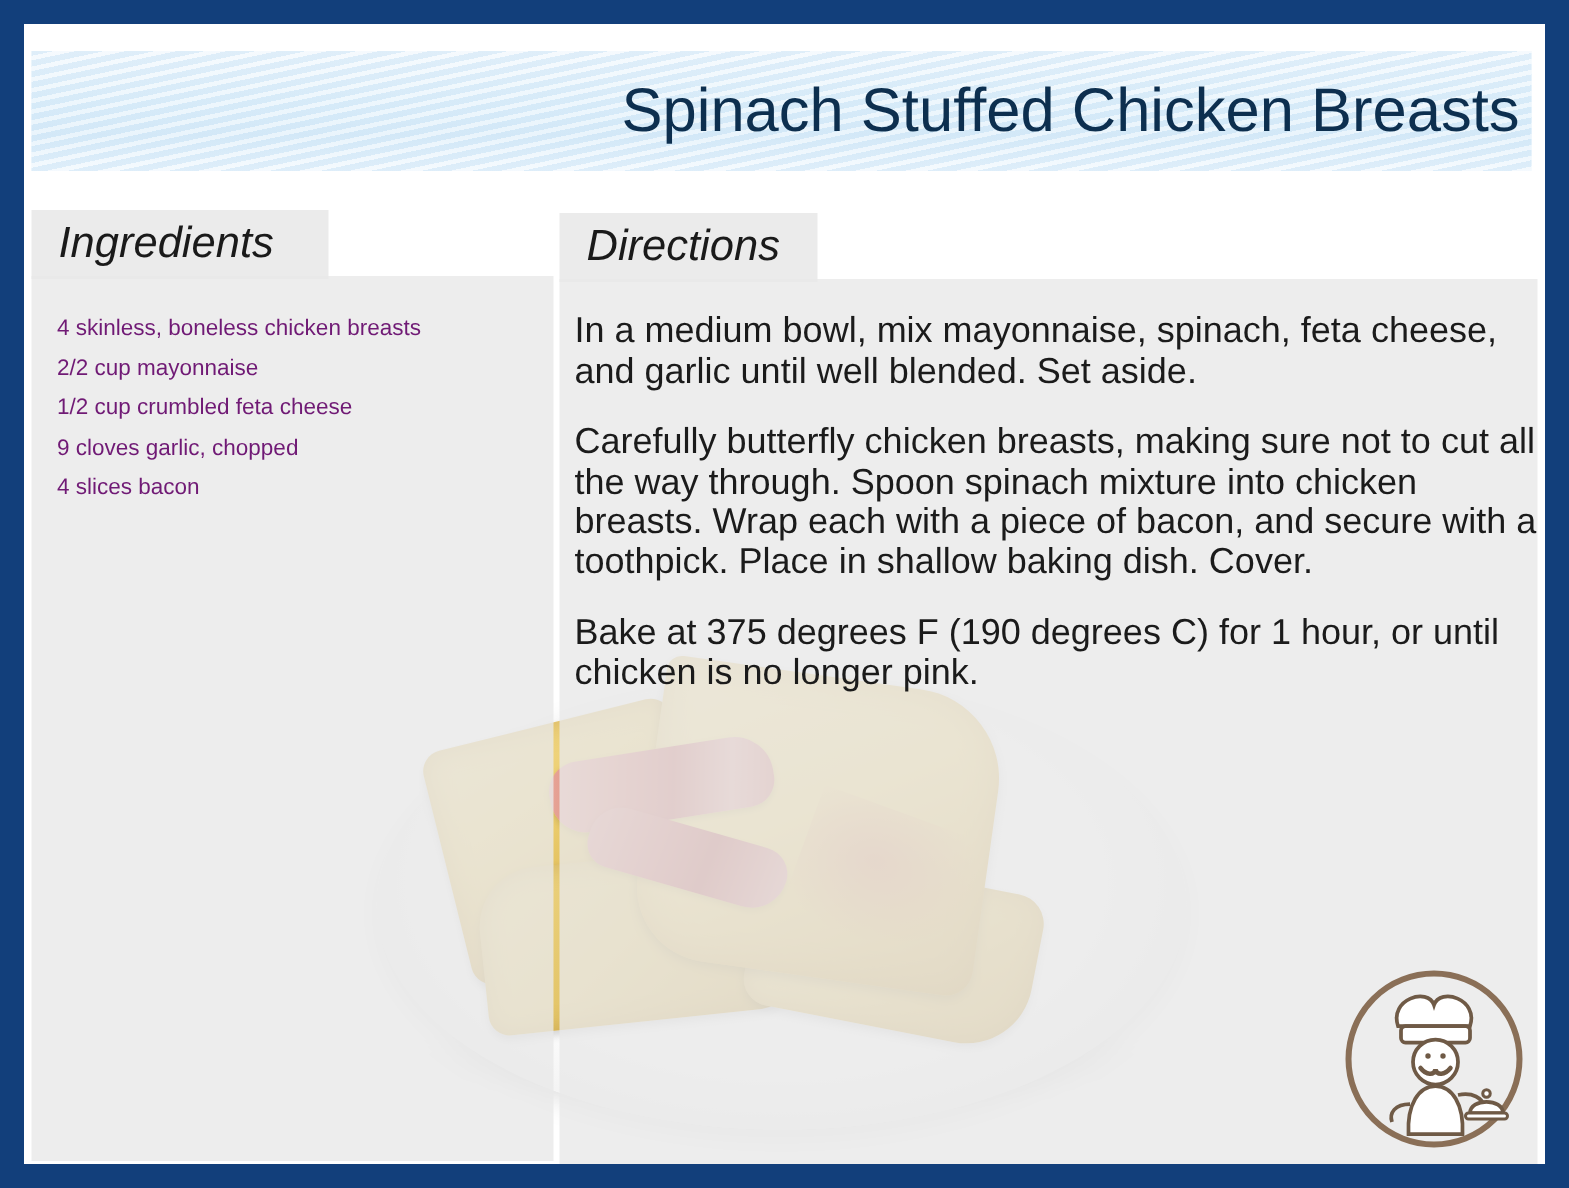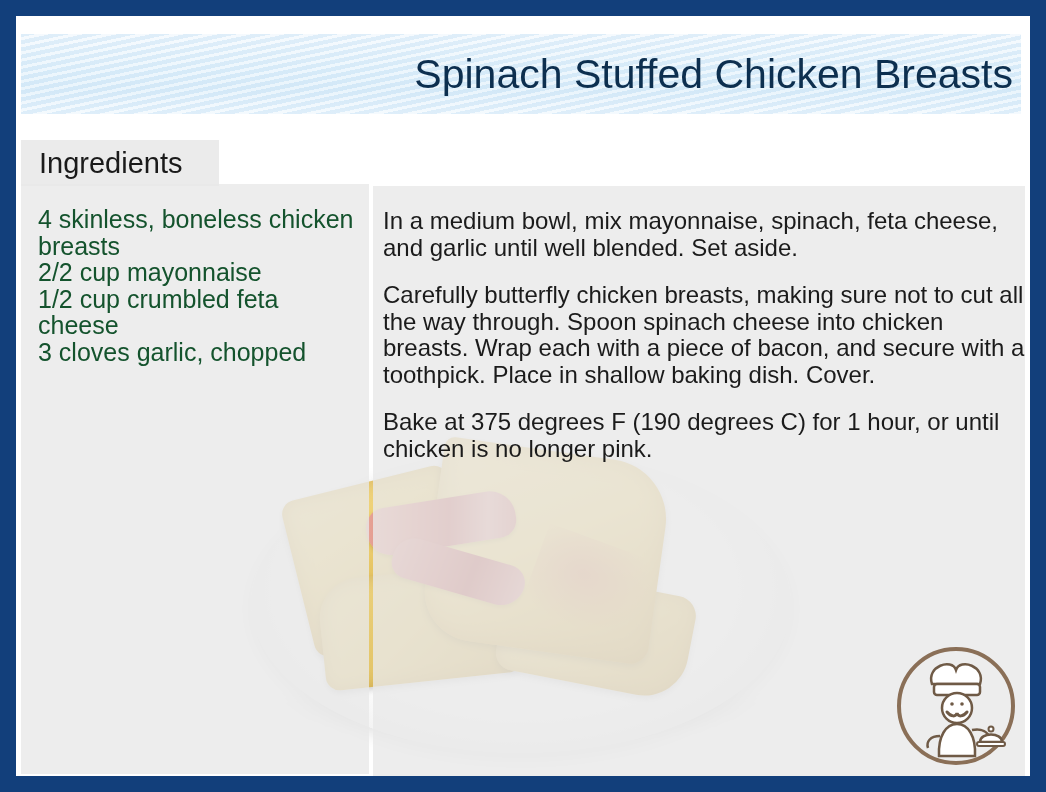--- a/index.html
+++ b/index.html
@@ -158,20 +158,21 @@
   }
   .panel-directions {
     left: 357px;
     top: 170px;
     width: 652px;
     height: 590px;
   }
   .heading-box {
     position: absolute;
     background: rgba(232,232,232,0.88);
+    font-style: italic;
   }
   .heading-ingredients {
     left: 5px;
     top: 124px;
     width: 198px;
     height: 46px;
   }
   .heading-directions {
     left: 357px;
     top: 126px;
@@ -186,23 +187,23 @@
     font-size: 29px;
     color: #1a1a1a;
     white-space: nowrap;
   }
 
   .ingredients-list {
     position: absolute;
     left: 22px;
     top: 190px;
     width: 320px;
-    font-size: 25px;
+    font-size: 15px;
     line-height: 26.5px;
-    color: #14532d;
+    color: #701a75;
   }
   .ingredients-list div { white-space: normal; }
 
   .directions-body {
     position: absolute;
     left: 367px;
     top: 192px;
     width: 648px;
     font-size: 24px;
     line-height: 26.5px;
@@ -243,31 +244,35 @@
       <div class="food bacon-b"></div>
       <div class="syrup"></div>
     </div>
 
     <div class="panel panel-ingredients"></div>
     <div class="panel panel-directions"></div>
 
     <div class="heading-box heading-ingredients">
       <div class="heading-text">Ingredients</div>
     </div>
+    <div class="heading-box heading-directions">
+      <div class="heading-text">Directions</div>
+    </div>
 
     <div class="ingredients-list">
       <div>4 skinless, boneless chicken breasts</div>
       <div>2/2 cup mayonnaise</div>
       <div>1/2 cup crumbled feta cheese</div>
-      <div>3 cloves garlic, chopped</div>
+      <div>9 cloves garlic, chopped</div>
+      <div>4 slices bacon</div>
     </div>
 
     <div class="directions-body">
       <p>In a medium bowl, mix mayonnaise, spinach, feta cheese, and garlic until well blended.  Set aside.</p>
-      <p>Carefully butterfly chicken breasts, making sure not to cut all the way through.  Spoon spinach cheese into chicken breasts.  Wrap each with a piece of bacon, and secure with a toothpick.    Place in shallow baking dish.  Cover.</p>
+      <p>Carefully butterfly chicken breasts, making sure not to cut all the way through.  Spoon spinach mixture into chicken breasts.  Wrap each with a piece of bacon, and secure with a toothpick.    Place in shallow baking dish.  Cover.</p>
       <p>Bake at 375 degrees F (190 degrees C) for 1 hour, or until chicken is no longer pink.</p>
     </div>
 
     <div class="chef-logo">
       <svg viewBox="0 0 124 124" width="124" height="124" xmlns="http://www.w3.org/2000/svg">
         <circle cx="62" cy="62" r="57" fill="none" stroke="#8a6f57" stroke-width="4"></circle>
 
         <path d="M38 40 C32 22 58 14 62 26 C66 14 92 22 86 40 Z" fill="#ffffff" stroke="#6f5a46" stroke-width="2.5"></path>
         <rect x="40" y="40" width="46" height="11" rx="3" fill="#ffffff" stroke="#6f5a46" stroke-width="2.5"></rect>
 

